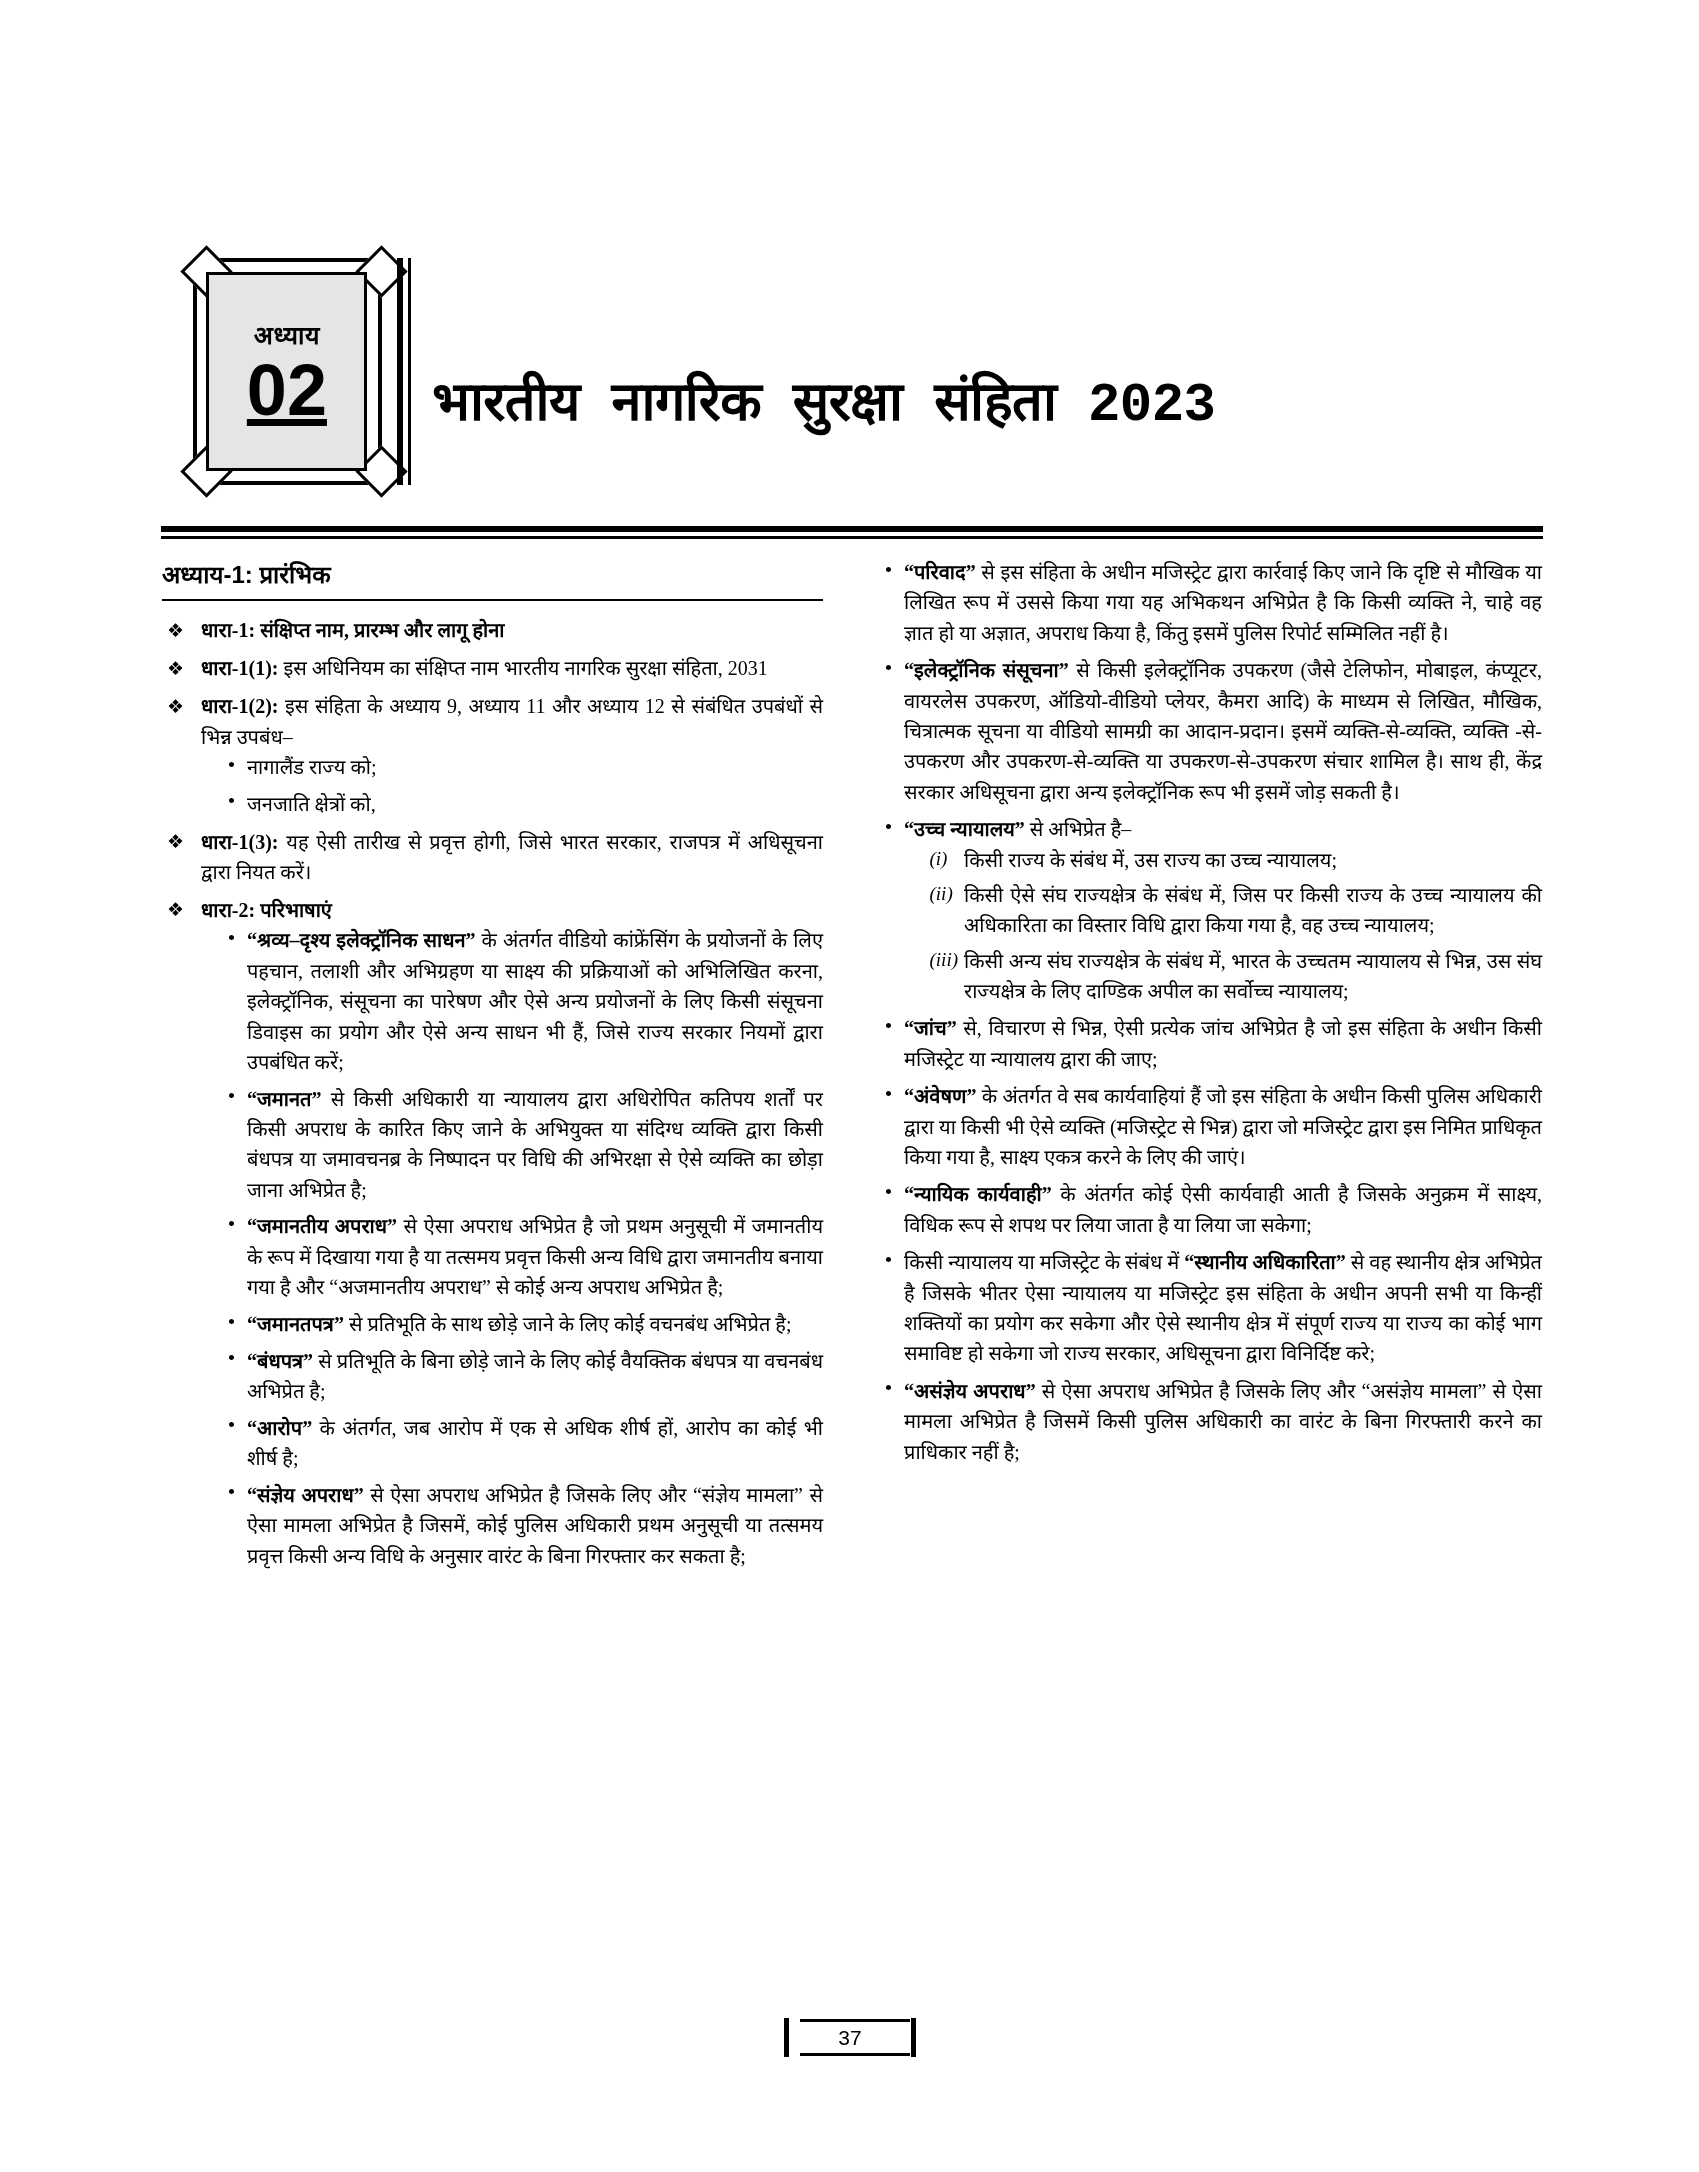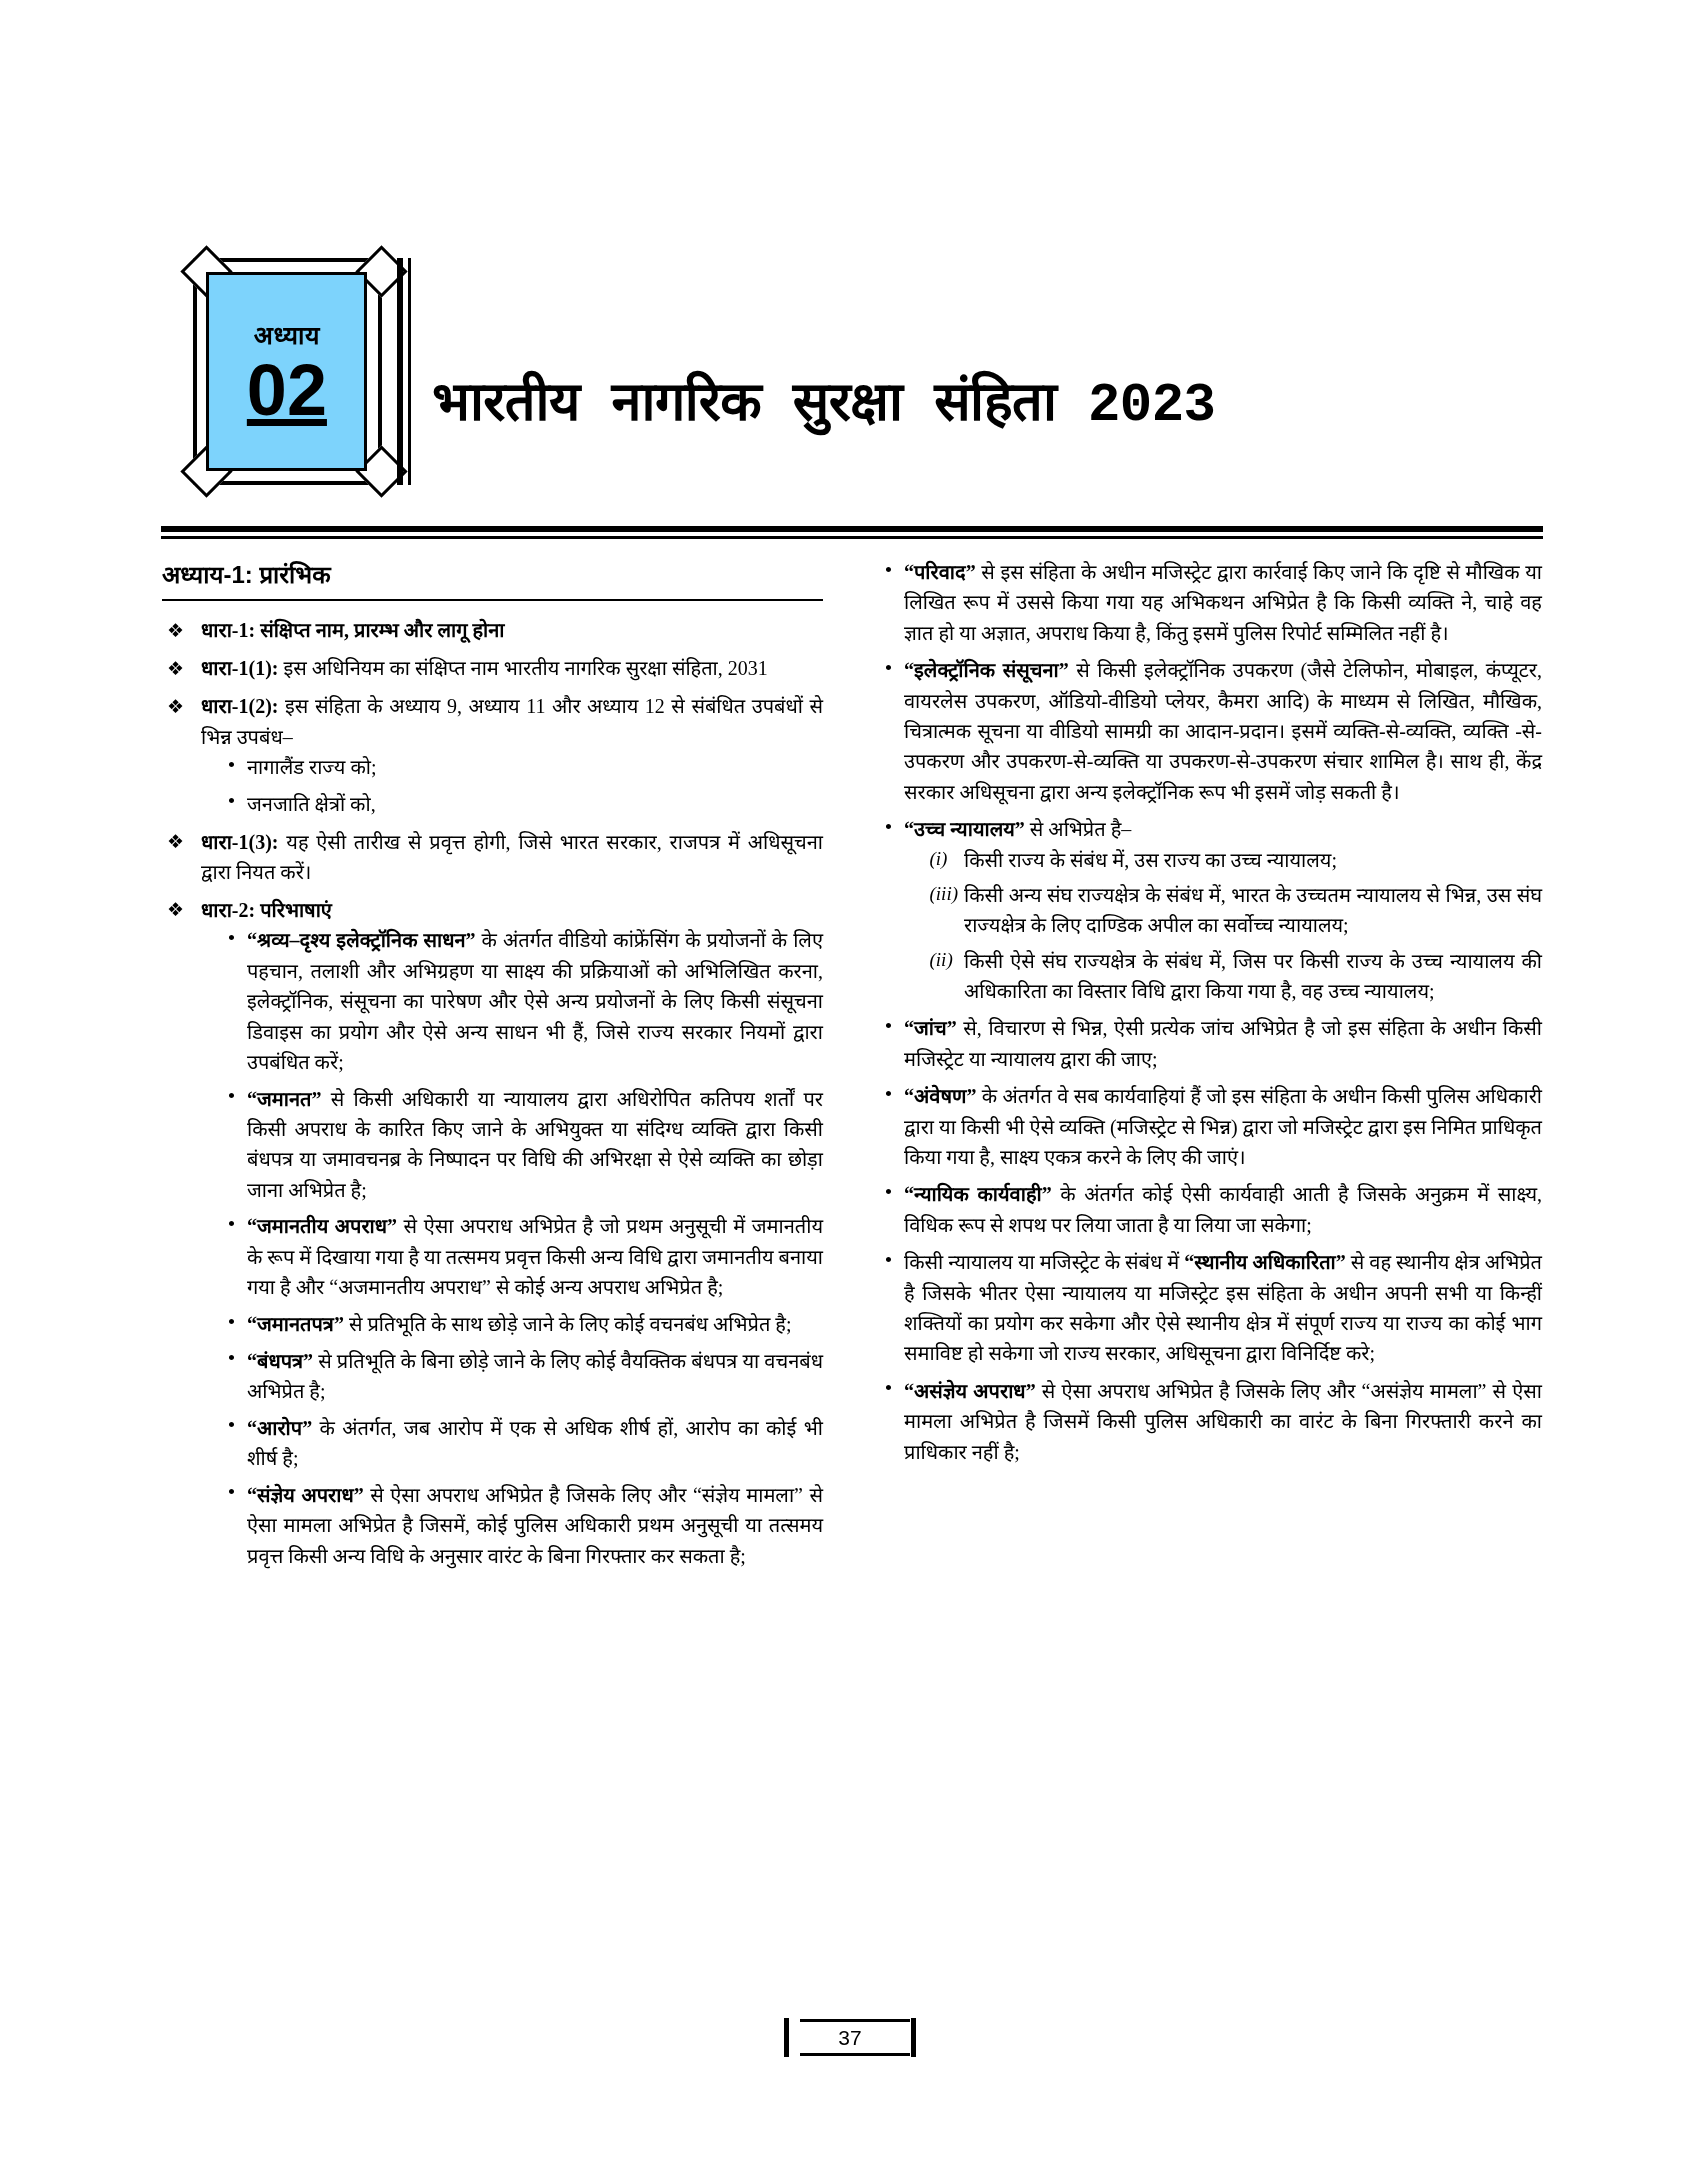--- a/index.html
+++ b/index.html
@@ -49,21 +49,21 @@
     box-sizing: border-box;
   }
   .badge-inner {
     position: absolute;
     left: 26.4px;
     top: 20px;
     width: 161px;
     height: 199px;
     border: 3.1px solid #000;
     box-sizing: border-box;
-    background: #7dd3fc;
+    background: #e5e5e5;
     display: flex;
     flex-direction: column;
     align-items: center;
     justify-content: center;
   }
   .badge-notch {
     position: absolute;
     background: #fff;
     border: 3.8px solid #000;
     box-sizing: border-box;
@@ -349,26 +349,26 @@
 
       <li class="lv2">
         <span class="bl">•</span>
         <span class="b">“उच्च न्यायालय”</span><span class="txt"> से अभिप्रेत है–</span>
         <ol class="indent-sub">
           <li class="lv3">
             <span class="rn">(i)</span>
             <span class="txt">किसी राज्य के संबंध में, उस राज्य का उच्च न्यायालय;</span>
           </li>
           <li class="lv3">
+            <span class="rn">(ii)</span>
+            <span class="txt">किसी ऐसे संघ राज्यक्षेत्र के संबंध में, जिस पर किसी राज्य के उच्च न्यायालय की अधिकारिता का विस्तार विधि द्वारा किया गया है, वह उच्च न्यायालय;</span>
+          </li>
+          <li class="lv3">
             <span class="rn">(iii)</span>
             <span class="txt">किसी अन्य संघ राज्यक्षेत्र के संबंध में, भारत के उच्चतम न्यायालय से भिन्न, उस संघ राज्यक्षेत्र के लिए दाण्डिक अपील का सर्वोच्च न्यायालय;</span>
-          </li>
-          <li class="lv3">
-            <span class="rn">(ii)</span>
-            <span class="txt">किसी ऐसे संघ राज्यक्षेत्र के संबंध में, जिस पर किसी राज्य के उच्च न्यायालय की अधिकारिता का विस्तार विधि द्वारा किया गया है, वह उच्च न्यायालय;</span>
           </li>
         </ol>
       </li>
 
       <li class="lv2">
         <span class="bl">•</span>
         <span class="b">“जांच”</span><span class="txt"> से, विचारण से भिन्न, ऐसी प्रत्येक जांच अभिप्रेत है जो इस संहिता के अधीन किसी मजिस्ट्रेट या न्यायालय द्वारा की जाए;</span>
       </li>
 
       <li class="lv2">

